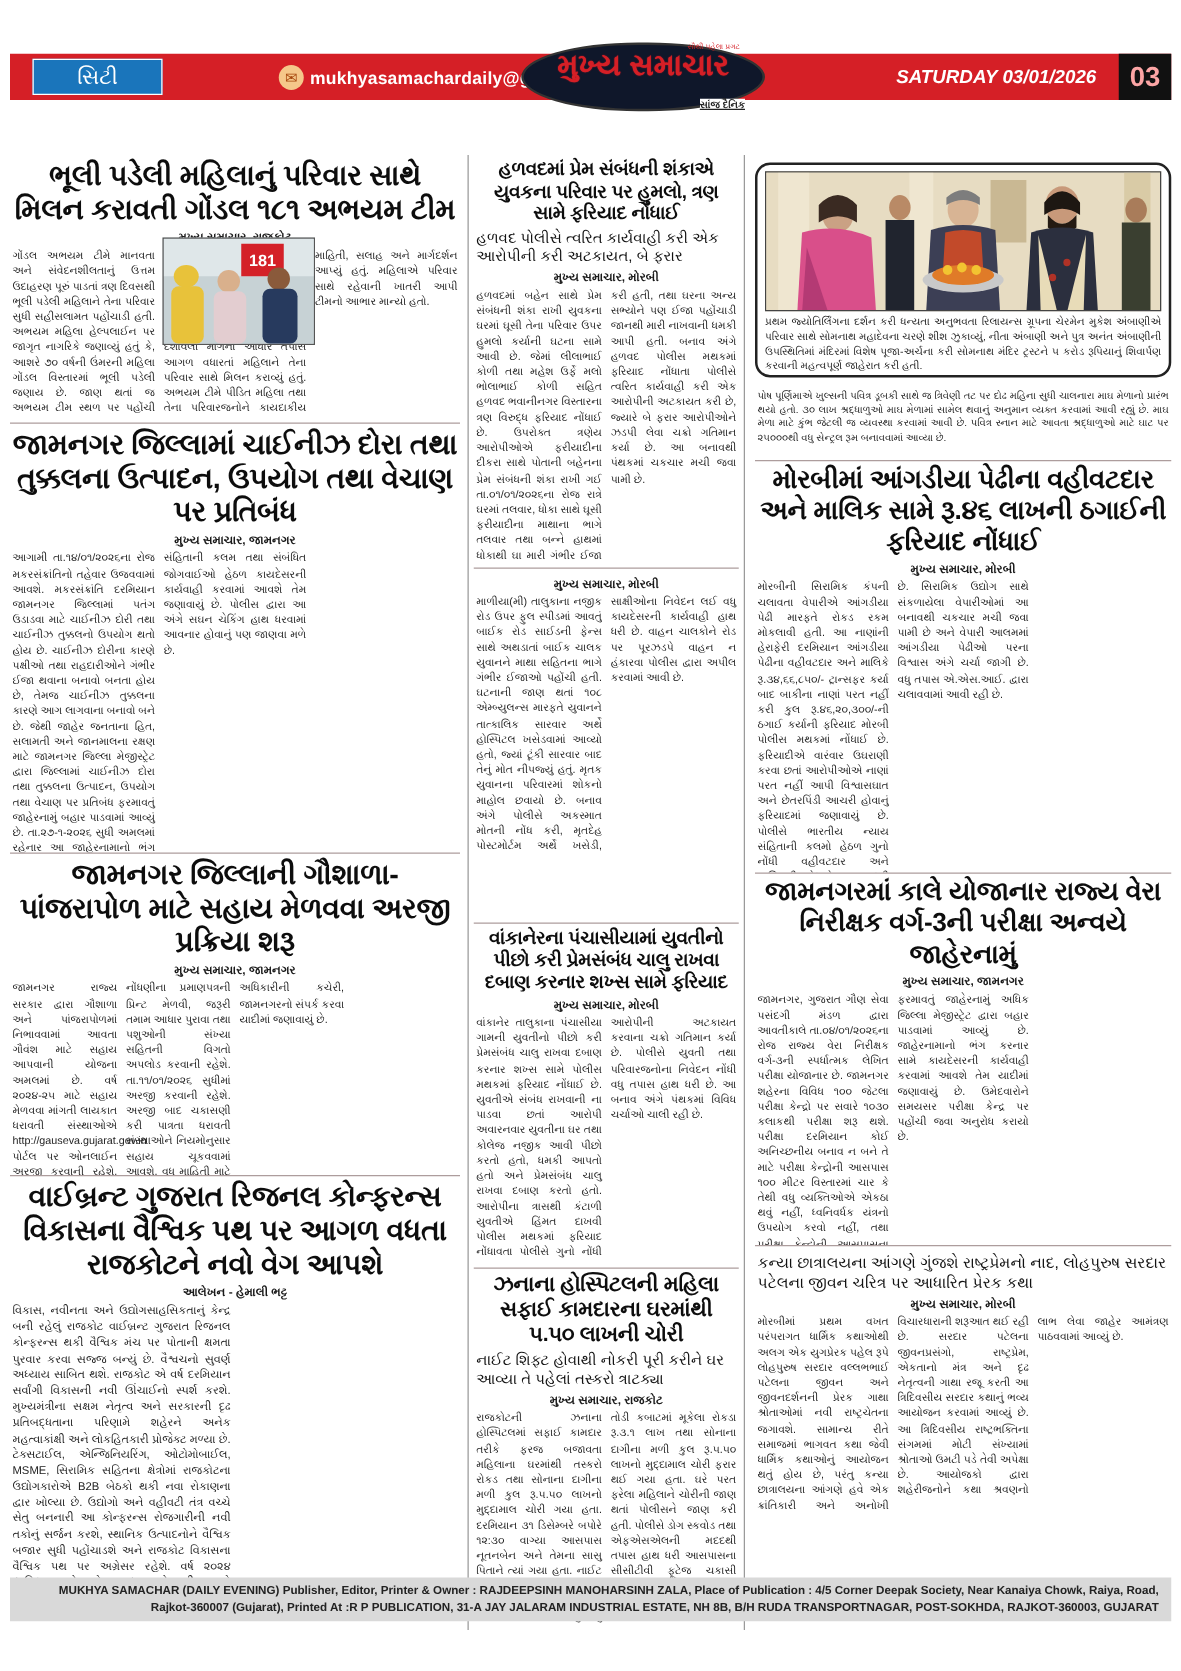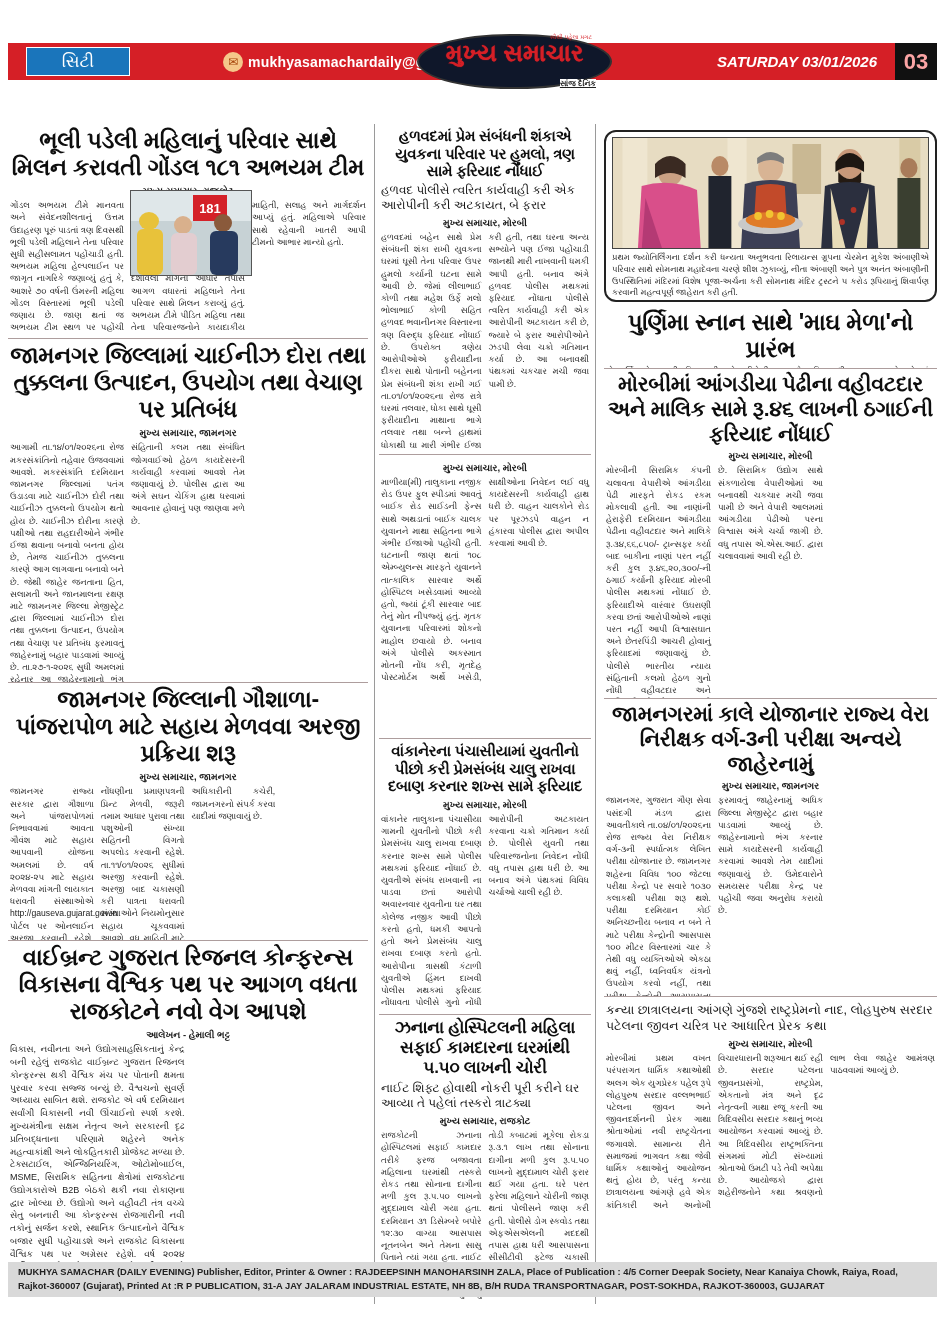--- a/index.html
+++ b/index.html
@@ -47,21 +47,21 @@
   .inline-photo { position:absolute; left:122px; top:66px; width:122px; height:86px; border:1px solid #555; background:#cdd6d8; z-index:2; }
 
   
   .photo-box { border:2px solid #222; border-radius:12px; padding:5px 6px; background:#fff; }
   .photo-frame { width:100%; height:112px; border:1px solid #444; overflow:hidden; background:#e6dcc4; }
   .photo-caption { font-size:8.4px; line-height:1.4; text-align:justify; margin-top:3px; color:#222; }
 
   .mini-lede { font-size:8px; line-height:1.4; text-align:justify; color:#222; margin-top:2px; }
 
   
-  .footer { position:absolute; left:8px; bottom:40px; width:929px; background:#d9d9d9; padding:4px 10px; text-align:left; }
+  .footer { position:absolute; left:8px; bottom:40px; width:929px; background:#d9d9d9; padding:4px 10px; text-align:right; }
   .footer div { font-size:9.3px; font-weight:bold; color:#222; line-height:1.45; }
 </style>
 </head>
 <body>
 
 <div class="page">
 
   <div class="masthead-bar">
     <div class="section-box">
       <span>સિટી</span>
@@ -188,21 +188,20 @@
             <ellipse cx="112" cy="28" rx="9" ry="10" fill="#b98a66"></ellipse>
             <rect x="100" y="38" width="24" height="74" fill="#20242e"></rect>
             <ellipse cx="310" cy="30" rx="9" ry="10" fill="#a97c5a"></ellipse>
             <rect x="298" y="40" width="24" height="72" fill="#3a3f30"></rect>
           </svg>
         </div>
         <div class="photo-caption">પ્રથમ જ્યોતિર્લિંગના દર્શન કરી ધન્યતા અનુભવતા રિલાયન્સ ગ્રૂપના ચેરમેન મુકેશ અંબાણીએ પરિવાર સાથે સોમનાથ મહાદેવના ચરણે શીશ ઝુકાવ્યું, નીતા અંબાણી અને પુત્ર અનંત અંબાણીની ઉપસ્થિતિમાં મંદિરમાં વિશેષ પૂજા-અર્ચના કરી  સોમનાથ મંદિર ટ્રસ્ટને ૫ કરોડ રૂપિયાનું શિવાર્પણ કરવાની મહત્વપૂર્ણ જાહેરાત કરી હતી.</div>
       </div>
 
       <div class="article" style="height:62px; border-top:none; margin-top:4px;">
-        <div class="headline hl-xl">પુર્ણિમા સ્નાન સાથે 'માઘ મેળા'નો પ્રારંભ</div>
         <div class="mini-lede">પોષ પૂર્ણિમાએ ખુલ્સની પવિત્ર ડૂબકી સાથે જ ત્રિવેણી તટ પર દોઢ મહિના સુધી ચાલનારા માઘ મેળાનો પ્રારંભ થયો હતો. ૩૦ લાખ શ્રદ્ધાળુઓ માઘ મેળામાં સામેલ થવાનું અનુમાન વ્યક્ત કરવામાં આવી રહ્યું છે. માઘ મેળા માટે કુંભ જેટલી જ વ્યવસ્થા કરવામાં આવી છે. પવિત્ર સ્નાન માટે આવતા શ્રદ્ધાળુઓ માટે ઘાટ પર ૨૫૦૦૦થી વધુ સેન્ટ્રલ રૂમ બનાવવામાં આવ્યા છે.</div>
       </div>
 
       <div class="article" style="height:330px;">
         <div class="headline hl-l">મોરબીમાં આંગડીયા પેઢીના વહીવટદાર અને માલિક સામે રૂ.૪૬ લાખની ઠગાઈની ફરિયાદ નોંધાઈ</div>
         <div class="byline">મુખ્ય સમાચાર, મોરબી</div>
         <div class="body-text cols3" style="height:254px;">મોરબીની સિરામિક કંપની ચલાવતા વેપારીએ આંગડીયા પેઢી મારફતે રોકડ રકમ મોકલાવી હતી. આ નાણાંની હેરાફેરી દરમિયાન આંગડીયા પેઢીના વહીવટદાર અને માલિકે રૂ.૩૪,૬૬,૮૫૦/- ટ્રાન્સફર કર્યા બાદ બાકીના નાણાં પરત નહીં કરી કુલ રૂ.૪૬,૨૦,૩૦૦/-ની ઠગાઈ કર્યાની ફરિયાદ મોરબી પોલીસ મથકમાં નોંધાઈ છે. ફરિયાદીએ વારંવાર ઉઘરાણી કરવા છતાં આરોપીઓએ નાણાં પરત નહીં આપી વિશ્વાસઘાત અને છેતરપિંડી આચરી હોવાનું ફરિયાદમાં જણાવાયું છે. પોલીસે ભારતીય ન્યાય સંહિતાની કલમો હેઠળ ગુનો નોંધી વહીવટદાર અને માલિકની શોધખોળ હાથ ધરી છે. સિરામિક ઉદ્યોગ સાથે સંકળાયેલા વેપારીઓમાં આ બનાવથી ચકચાર મચી જવા પામી છે અને વેપારી આલમમાં આંગડીયા પેઢીઓ પરના વિશ્વાસ અંગે ચર્ચા જાગી છે. વધુ તપાસ એ.એસ.આઈ. દ્વારા ચલાવવામાં આવી રહી છે.</div>
       </div>
 
       <div class="article" style="height:298px;">

